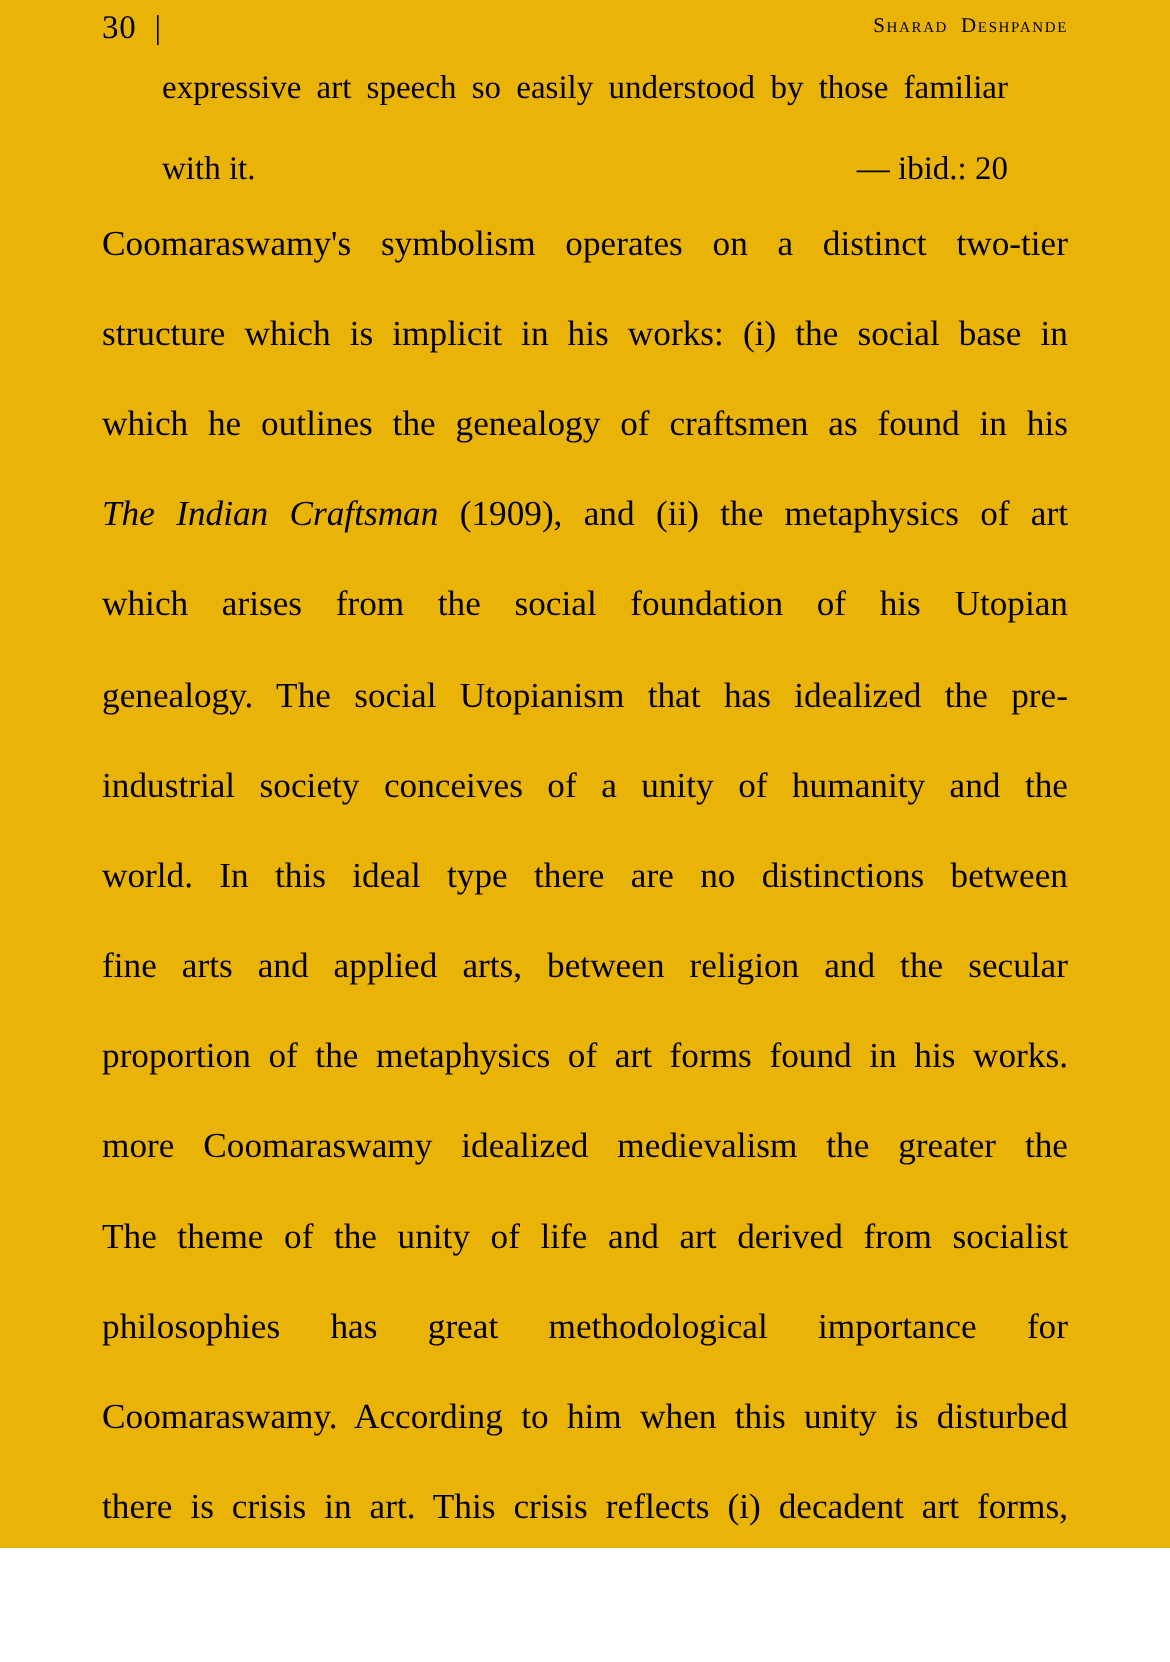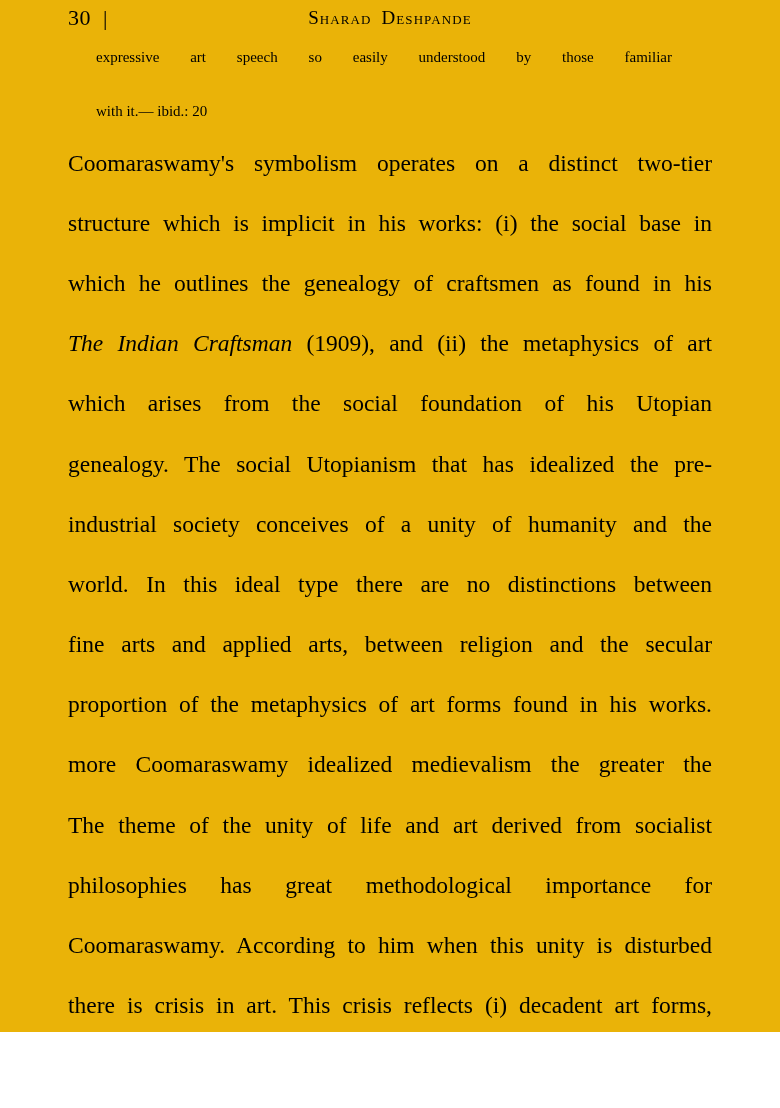--- a/index.html
+++ b/index.html
@@ -34,22 +34,22 @@
     font-size: 22px;
     line-height: 28px;
     letter-spacing: 0.5px;
     white-space: pre;
   }
   .head-title {
     position: absolute;
     left: 0;
     right: 0;
     top: 0;
-    text-align: center;
-    font-size: 19px;
+    text-align: right;
+    font-size: 14px;
     line-height: 28px;
     font-variant: small-caps;
     letter-spacing: 1.1px;
     word-spacing: 4px;
   }
 
   
   .col {
     position: absolute;
     left: 68px;
@@ -65,23 +65,23 @@
   .body-para {
     font-size: 23.5px;
     line-height: 30.1px;
     text-align: justify;
     text-justify: inter-word;
     word-spacing: 0.4px;
   }
 
   
   .extract {
-    margin-left: 28px;
+    margin-left: 40px;
     margin-right: 40px;
-    font-size: 15px;
+    font-size: 22px;
     line-height: 27.2px;
     text-align: justify;
     text-justify: inter-word;
   }
 
   
   .ln {
     display: block;
     white-space: pre;
   }
@@ -94,20 +94,21 @@
   }
   .stretch::after {
     content: "";
     display: inline-block;
     width: 100%;
     height: 0;
   }
 
   .attrib-line {
     display: flex;
+    justify-content: space-between;
     white-space: pre;
   }
 
   .it { font-style: italic; }
   .gap-md { height: 22px; }
 </style>
 </head>
 <body>
 
 <div class="page">

